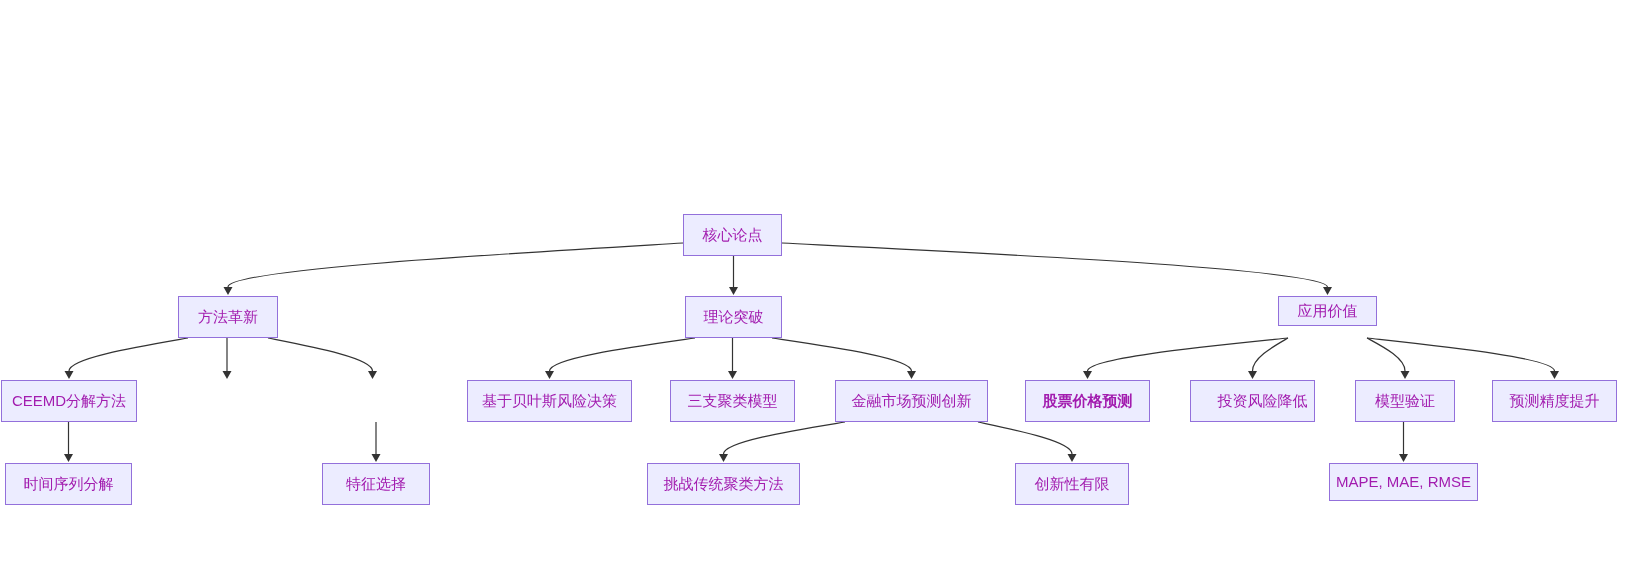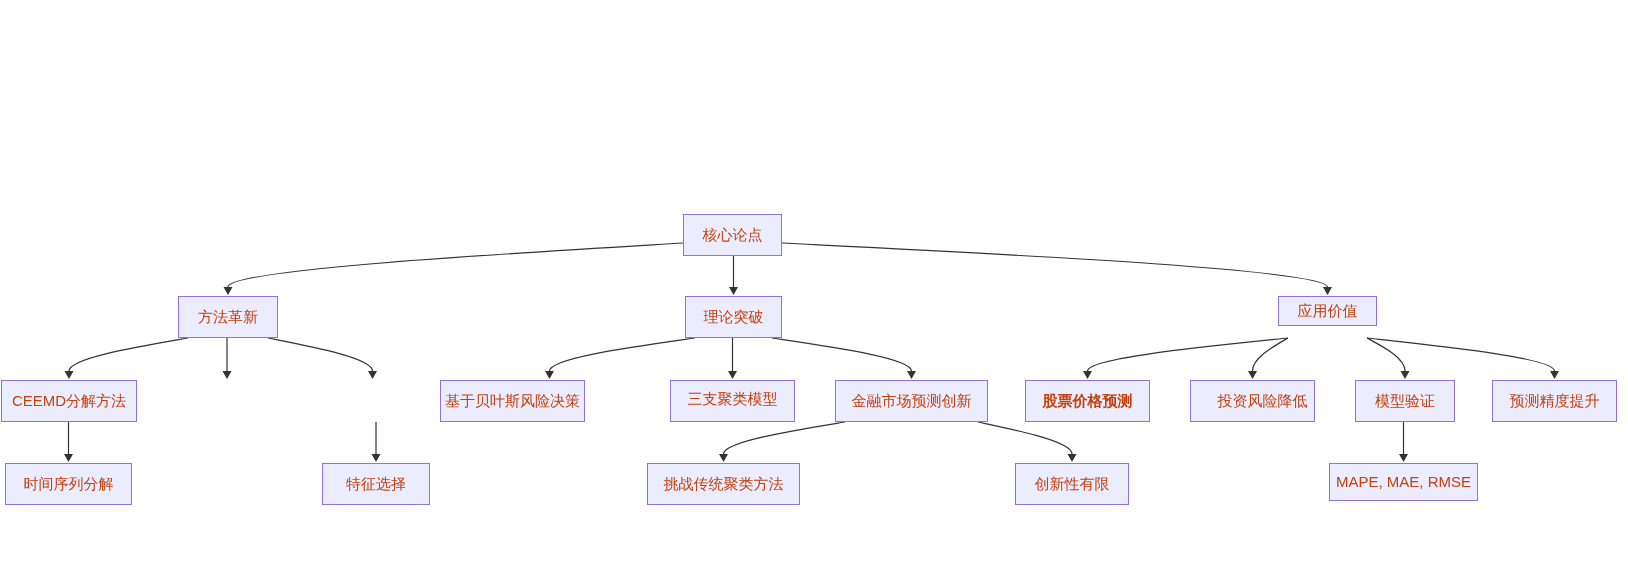--- a/index.html
+++ b/index.html
@@ -23,21 +23,21 @@
     height: 576px;
   }
   .node {
     position: absolute;
     box-sizing: border-box;
     display: flex;
     align-items: center;
     justify-content: center;
     border: 1px solid #9370DB;
     background: #ECECFF;
-    color: #c2410c;
+    color: #a21caf;
     font-size: 15px;
     line-height: 1.2;
     white-space: nowrap;
     text-align: center;
   }
 </style>
 </head>
 <body>
 
 <div id="canvas">
@@ -87,24 +87,24 @@
     </div>
     <div class="node" style="left: 685px; top: 296px; width: 97px; height: 42px;">
       <span>理论突破</span>
     </div>
     <div class="node" style="left: 1278px; top: 296px; width: 99px; height: 30px;">
       <span>应用价值</span>
     </div>
     <div class="node" style="left: 1px; top: 380px; width: 136px; height: 42px;">
       <span>CEEMD分解方法</span>
     </div>
-    <div class="node" style="left: 440px; top: 380px; width: 145px; height: 42px; font-family: Liberation Serif, serif;">
+    <div class="node" style="left: 467px; top: 380px; width: 165px; height: 42px; font-family: Liberation Serif, serif;">
       <span>基于贝叶斯风险决策</span>
     </div>
-    <div class="node" style="left: 670px; top: 380px; width: 125px; height: 42px; font-family: Liberation Mono, monospace;">
+    <div class="node" style="left: 670px; top: 380px; width: 125px; height: 42px;">
       <span>三支聚类模型</span>
     </div>
     <div class="node" style="left: 835px; top: 380px; width: 153px; height: 42px;">
       <span>金融市场预测创新</span>
     </div>
     <div class="node" style="left: 1025px; top: 380px; width: 125px; height: 42px; font-weight: bold;">
       <span>股票价格预测</span>
     </div>
     <div class="node" style="left: 1190px; top: 380px; width: 125px; height: 42px; padding-left: 20px;">
       <span>投资风险降低</span>

